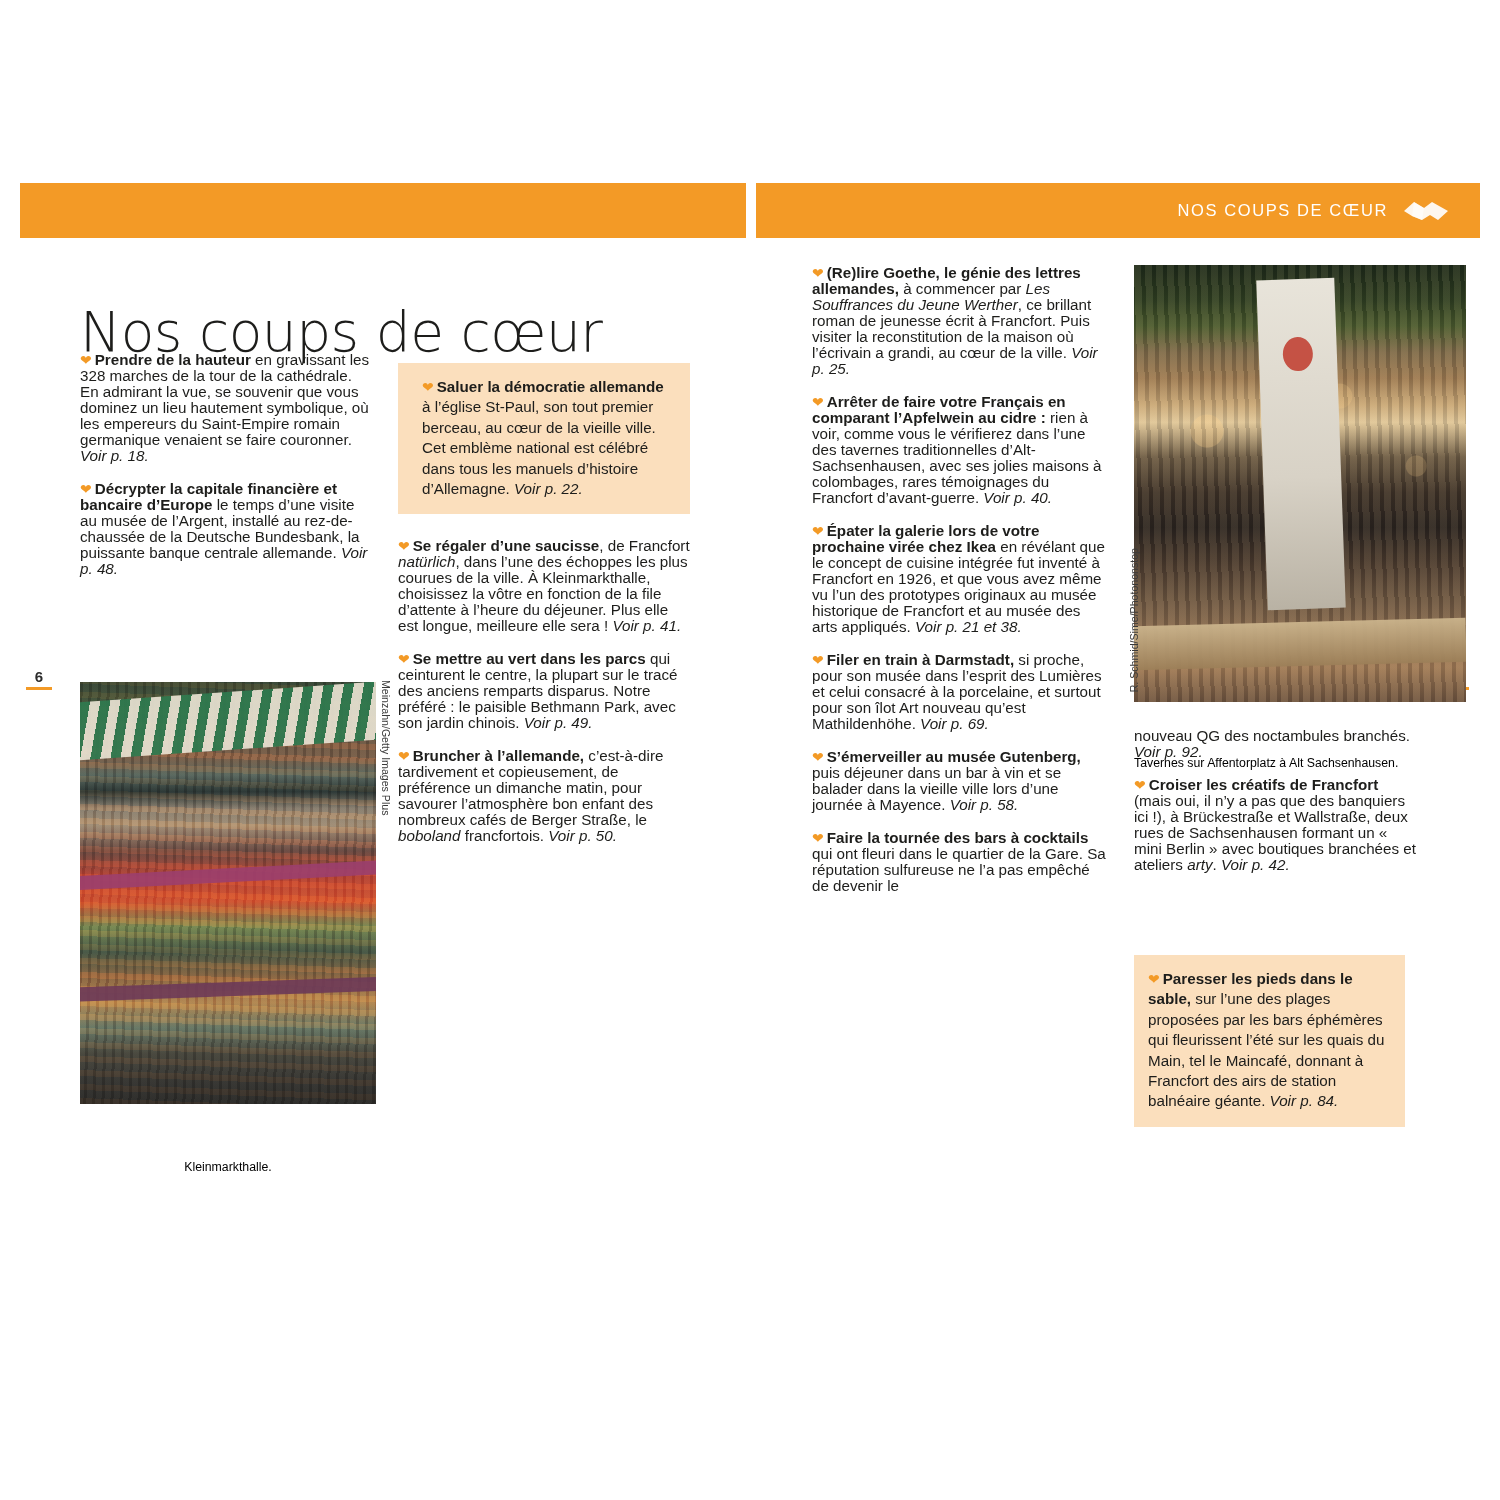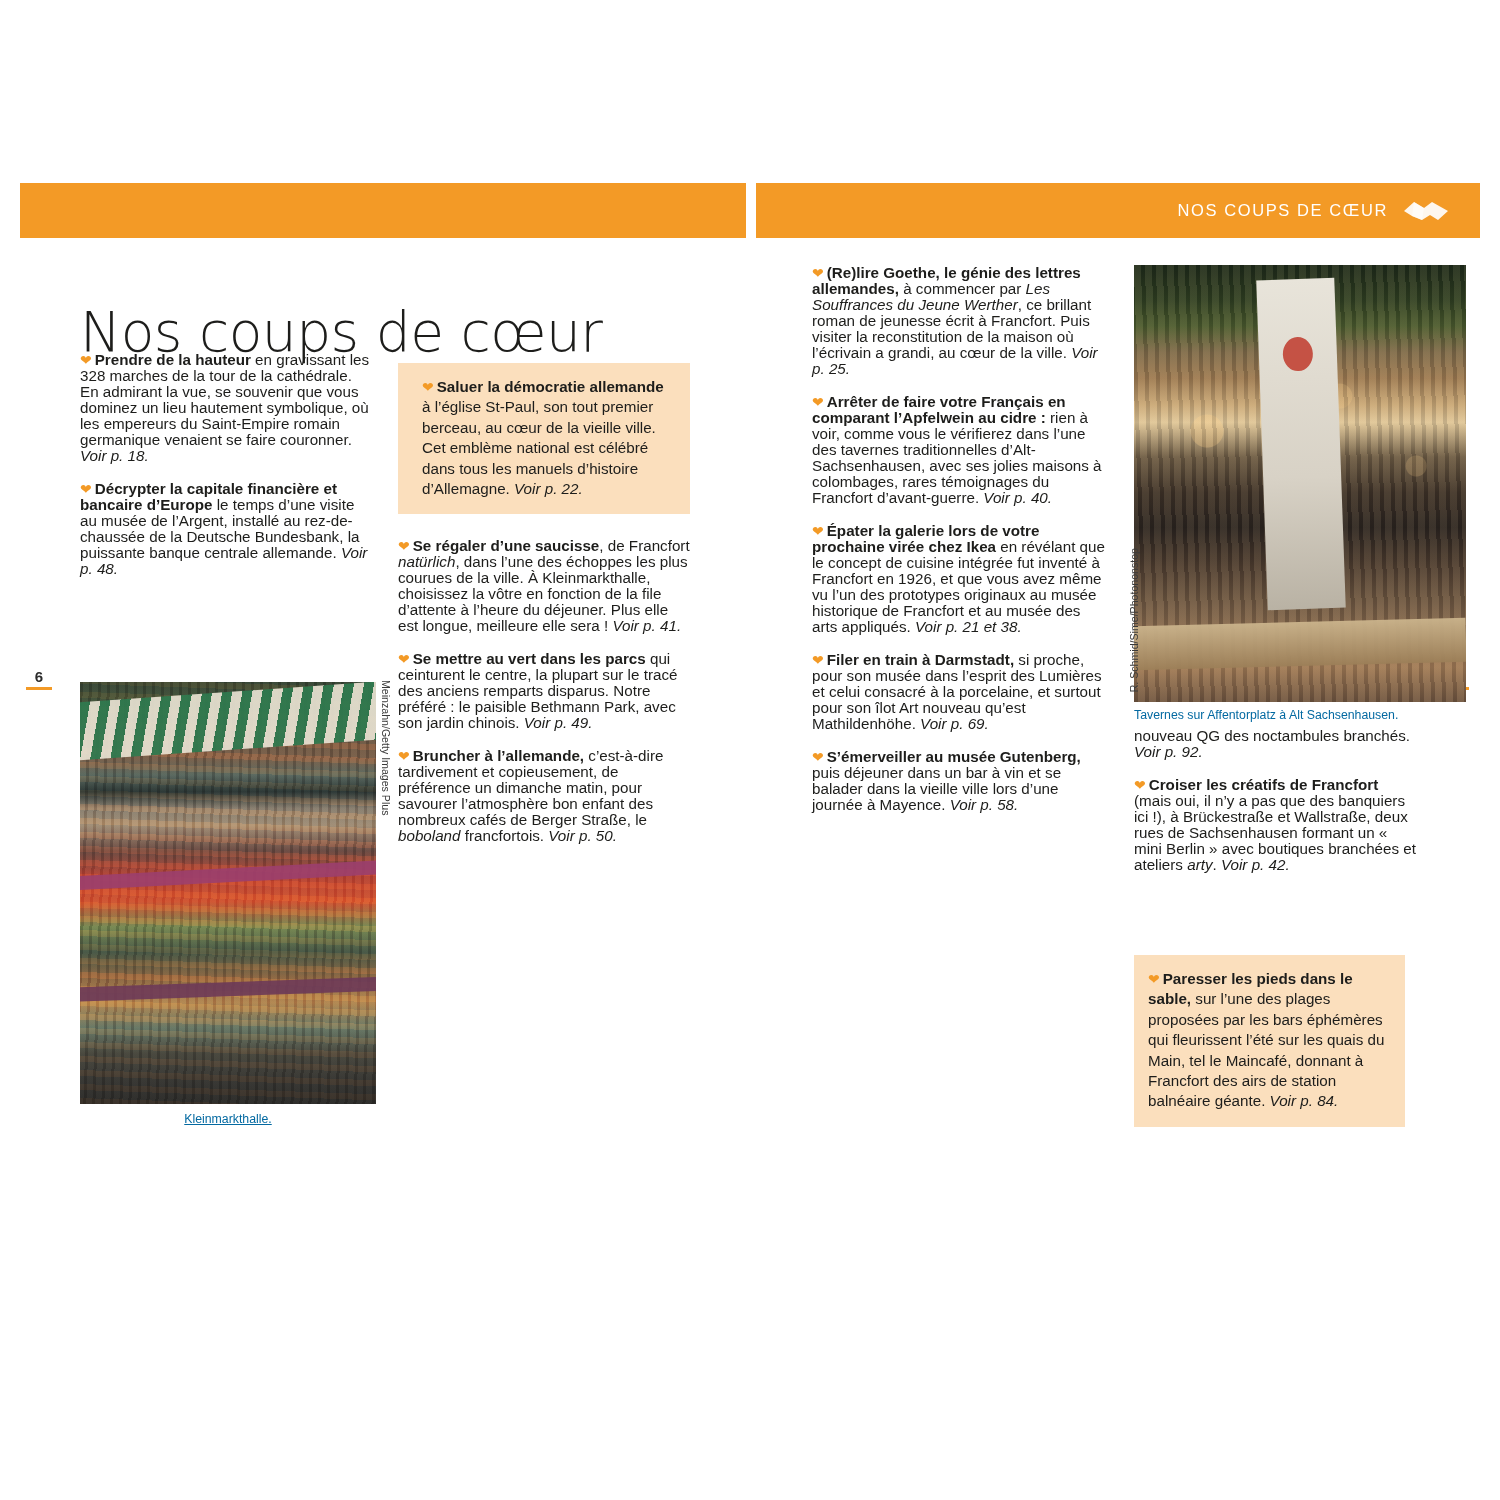--- a/index.html
+++ b/index.html
@@ -121,23 +121,24 @@
     left: 80px; top: 682px;
     width: 296px; height: 422px;
   }
   .photo-tavern {
     left: 1134px; top: 265px;
     width: 332px; height: 437px;
   }
   .caption {
     position: absolute;
     font-size: 12.3px;
-    color: #0369a1;
-  }
-  .cap-market { left: 80px; top: 1112px; width: 296px; text-align: center; text-decoration: underline; }
+    color: #000000;
+    margin-top: 48px;
+  }
+  .cap-market { left: 80px; top: 1112px; width: 296px; text-align: center; }
   .cap-tavern { left: 1134px; top: 708px; width: 332px; }
 
   .credit {
     position: absolute;
     font-size: 10.6px;
     color: #3a3a3a;
     white-space: nowrap;
     transform-origin: left top;
   }
   .credit-market {
@@ -277,20 +278,23 @@
     </p>
     <p class="entry">
       <span class="heart">❤</span><b>Épater la galerie lors de votre prochaine virée chez Ikea</b><span> en révélant que le concept de cuisine intégrée fut inventé à Francfort en 1926, et que vous avez même vu l’un des prototypes originaux au musée historique de Francfort et au musée des arts appliqués. </span><i>Voir p. 21 et 38.</i>
     </p>
     <p class="entry">
       <span class="heart">❤</span><b>Filer en train à Darmstadt,</b><span> si proche, pour son musée dans l’esprit des Lumières et celui consacré à la porcelaine, et surtout pour son îlot Art nouveau qu’est Mathildenhöhe. </span><i>Voir p. 69.</i>
     </p>
     <p class="entry">
       <span class="heart">❤</span><b>S’émerveiller au musée Gutenberg,</b><span> puis déjeuner dans un bar à vin et se balader dans la vieille ville lors d’une journée à Mayence. </span><i>Voir p. 58.</i>
     </p>
+    <p class="entry">
+      <span class="heart">❤</span><b>Faire la tournée des bars à cocktails</b><span> qui ont fleuri dans le quartier de la Gare. Sa réputation sulfureuse ne l’a pas empêché de devenir le</span>
+    </p>
   </div>
 
   <div class="col col-4">
     <p class="entry">
       <span>nouveau QG des noctambules branchés. </span><i>Voir p. 92.</i>
     </p>
     <p class="entry">
       <span class="heart">❤</span><b>Croiser les créatifs de Francfort</b><span> (mais oui, il n’y a pas que des banquiers ici !), à Brückestraße et Wallstraße, deux rues de Sachsenhausen formant un « mini Berlin » avec boutiques branchées et ateliers </span><i>arty</i><span>. </span><i>Voir p. 42.</i>
     </p>
   </div>

